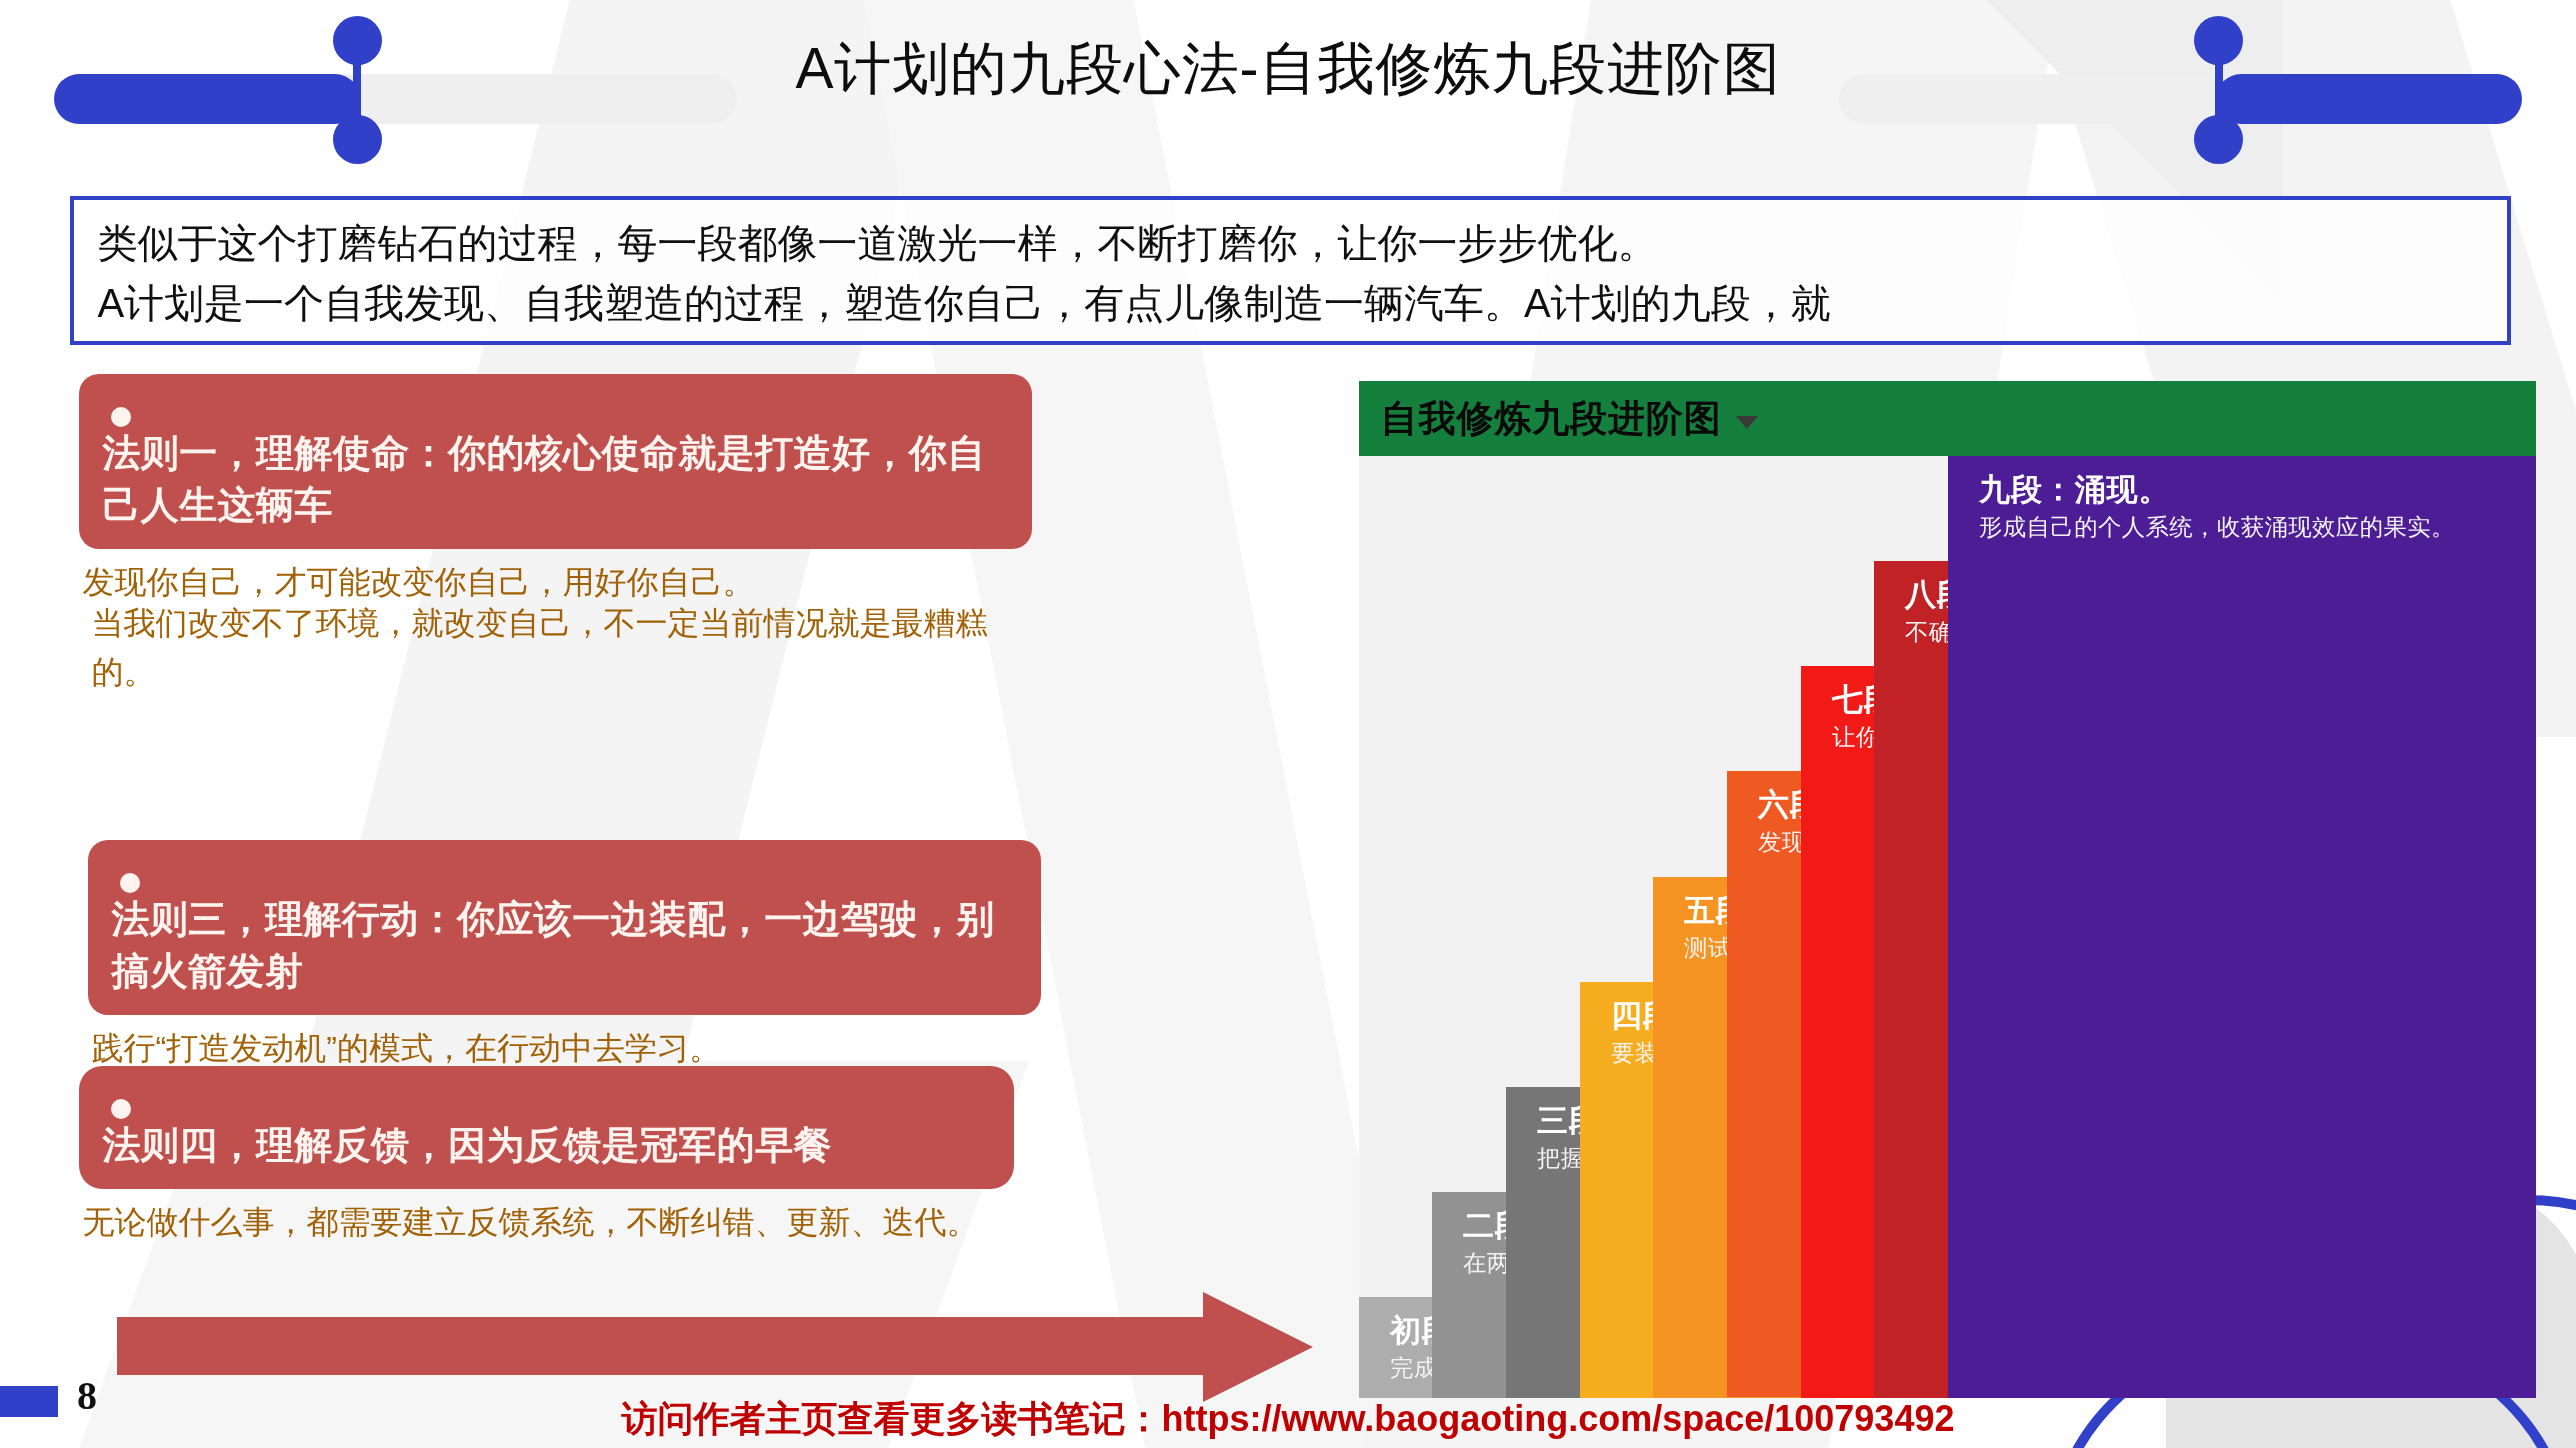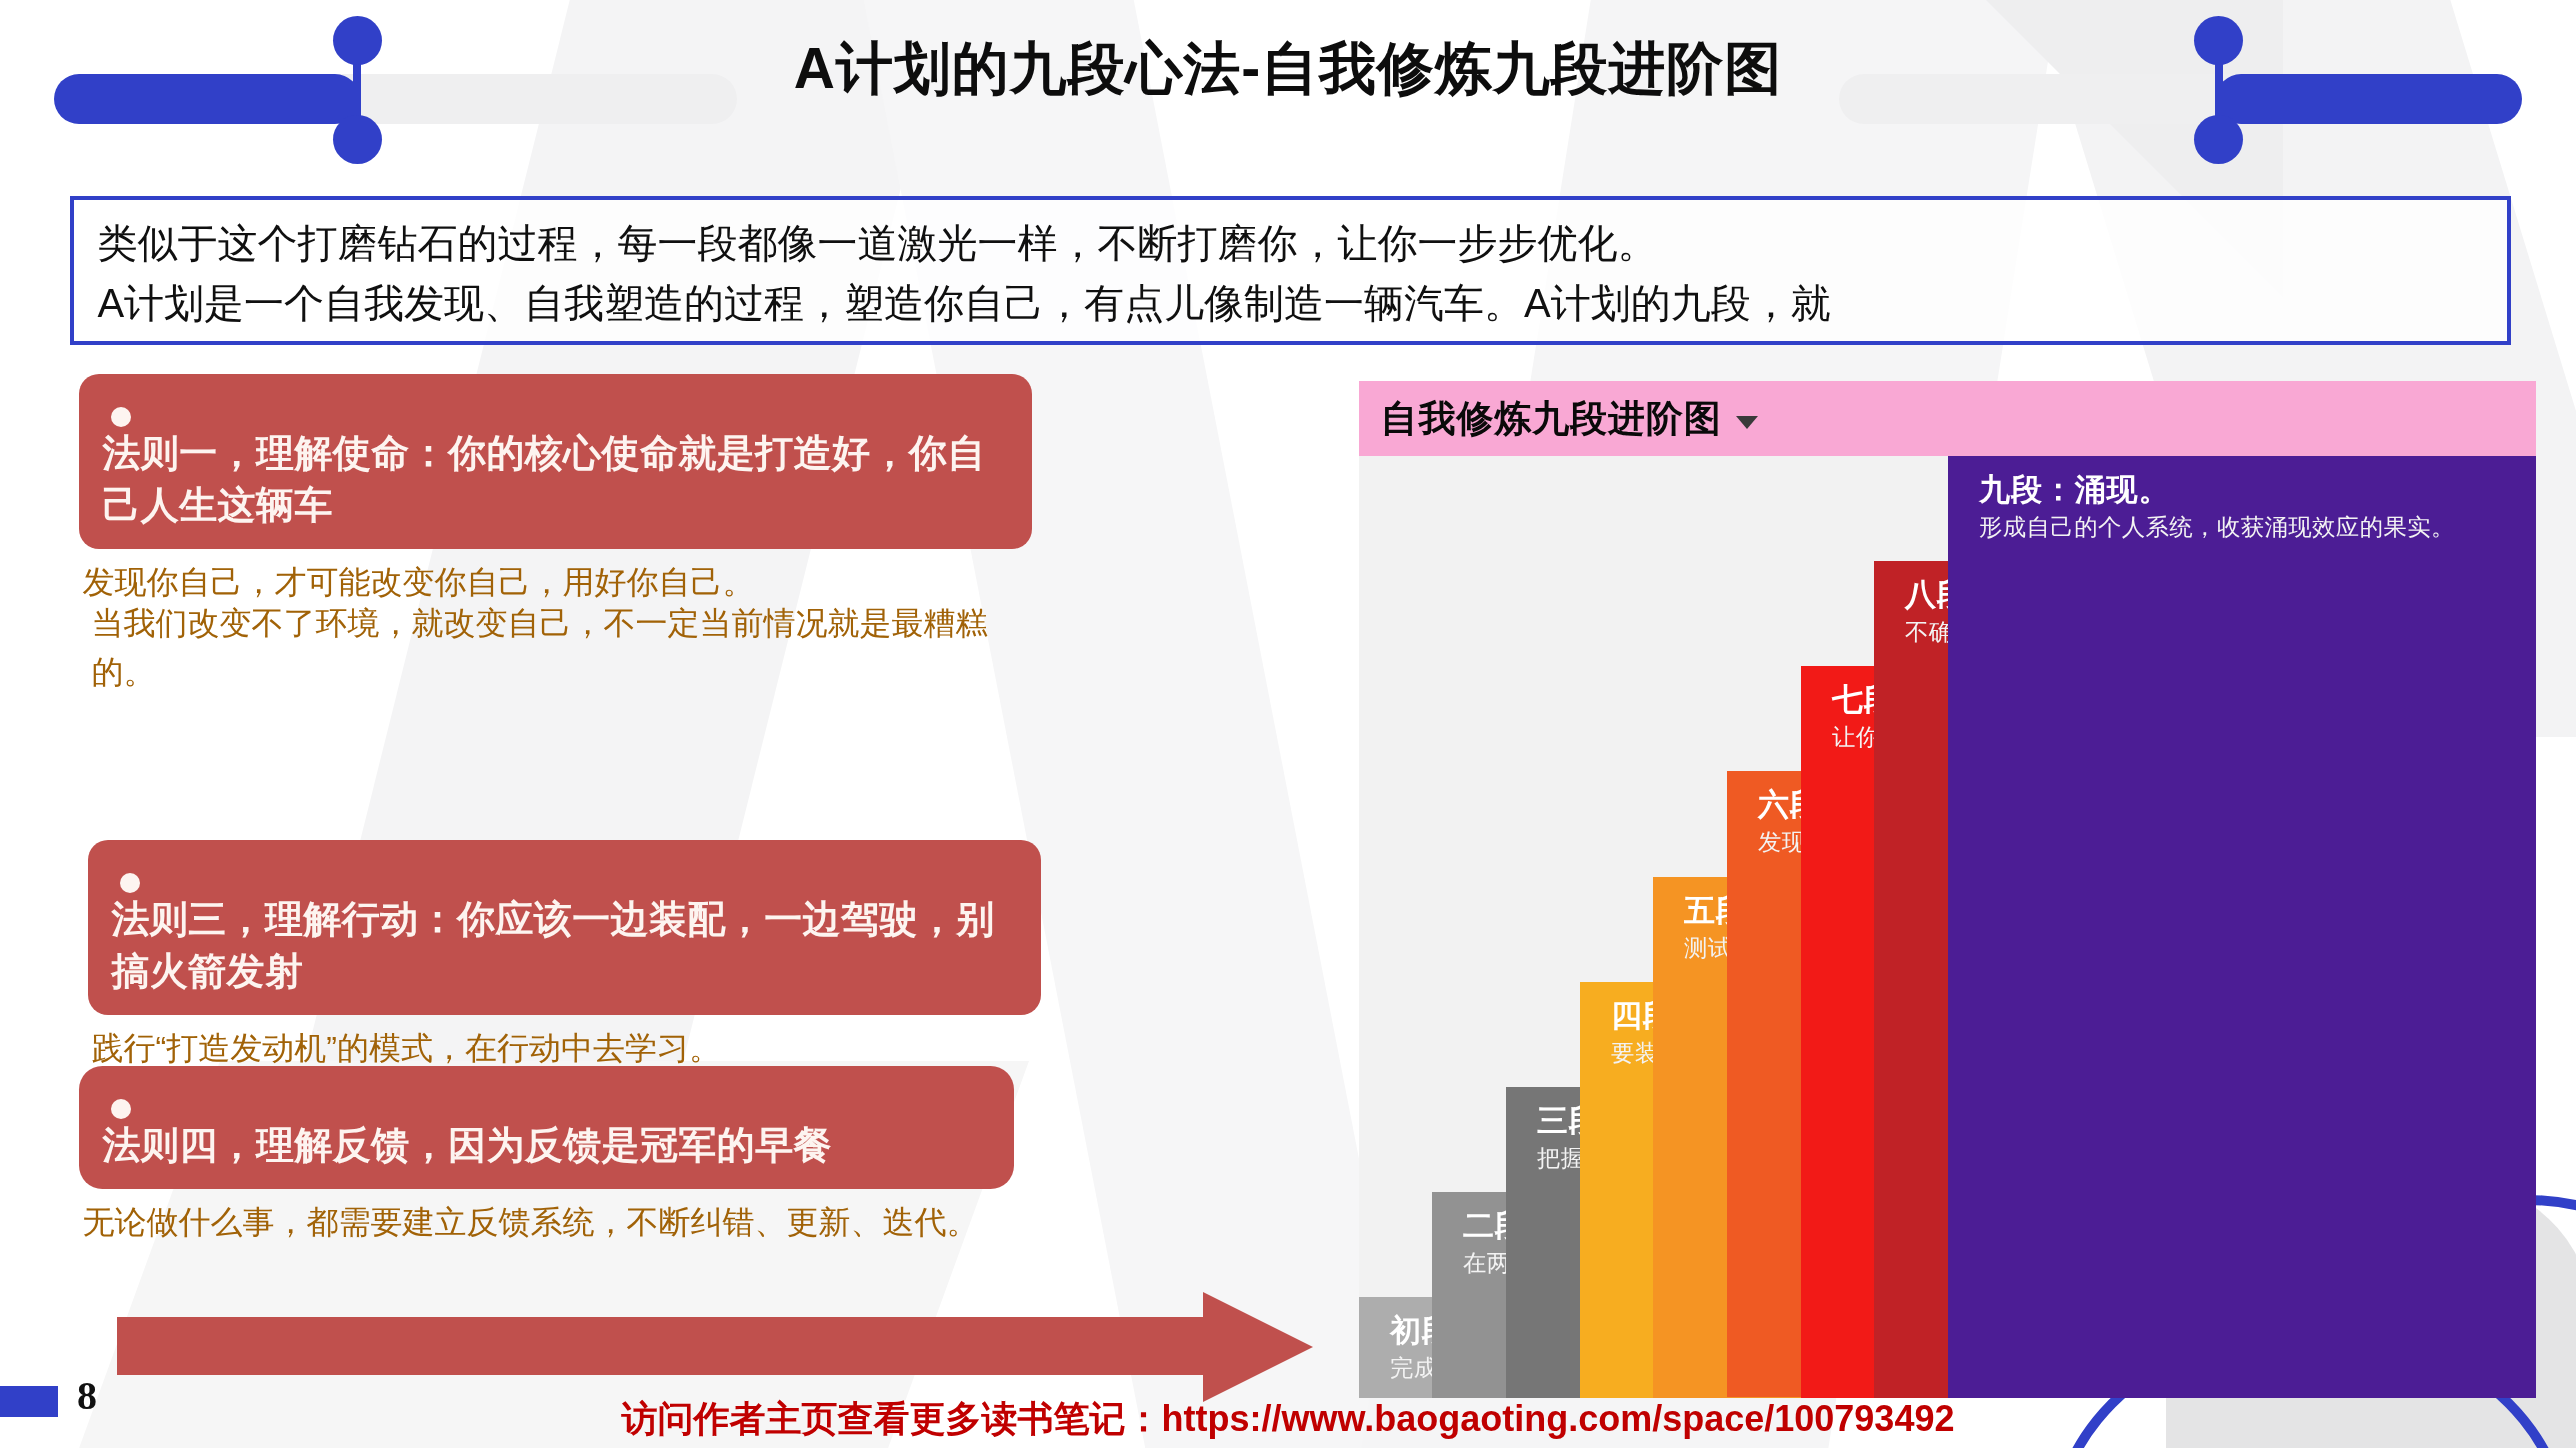--- a/index.html
+++ b/index.html
@@ -76,21 +76,21 @@
   }
 
   
   .header {
     position: absolute; left: 0; top: 0; width: 2576px; height: 173px;
   }
   .title {
     position: absolute; left: 0; top: 34px; width: 2576px;
     text-align: center;
     font-size: 57px;
-    font-weight: bold;
+    font-weight: normal;
     color: #0d0d0d;
     letter-spacing: 0.9px;
     line-height: 1.2;
   }
   .deco { position: absolute; top: 0; height: 173px; width: 683px; }
   .deco.left  { left: 54px; }
   .deco.right { right: 54px; }
   .deco .bar-grey {
     position: absolute; top: 74px; height: 50px; background: #efeff0;
     border-radius: 25px;
@@ -201,21 +201,21 @@
 
   
   .chart-panel {
     position: absolute;
     left: 1359px; top: 381px;
     width: 1177px;
   }
   .chart-header {
     position: relative;
     height: 75px;
-    background: #f9a8d4;
+    background: #15803d;
     display: flex;
     align-items: center;
     padding-left: 21.6px;
     box-sizing: border-box;
   }
   .chart-header-title {
     font-size: 37px;
     font-weight: bold;
     color: #0a0a0a;
     letter-spacing: 0.9px;

